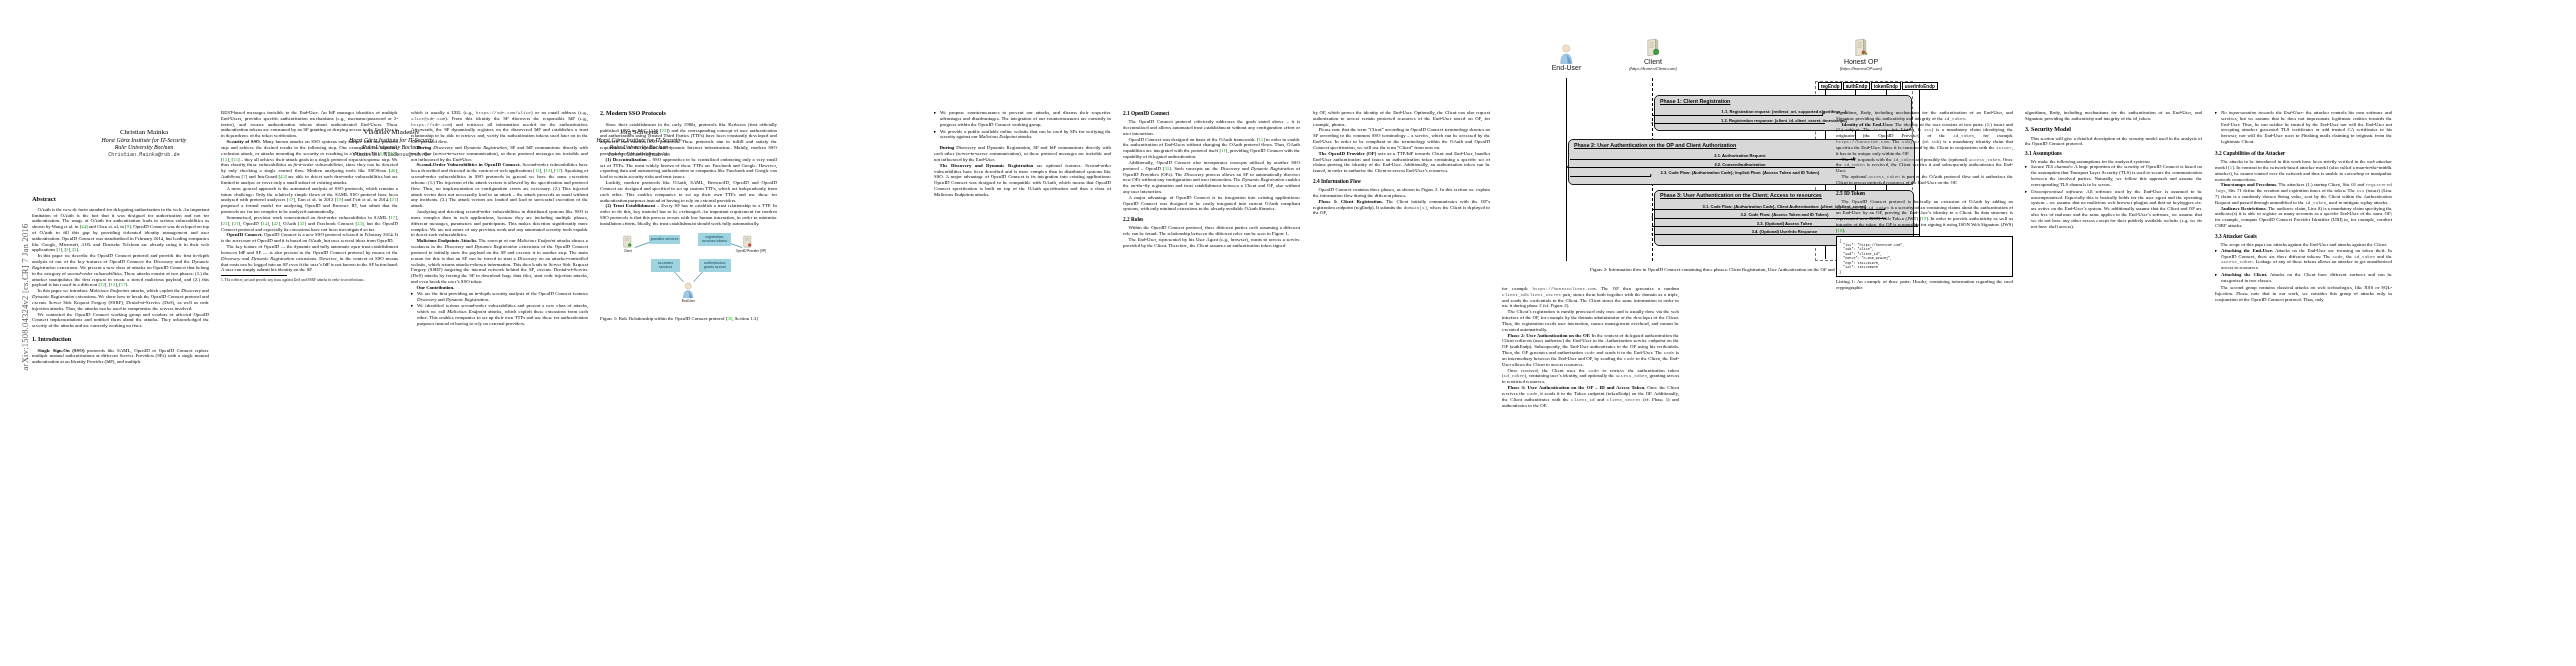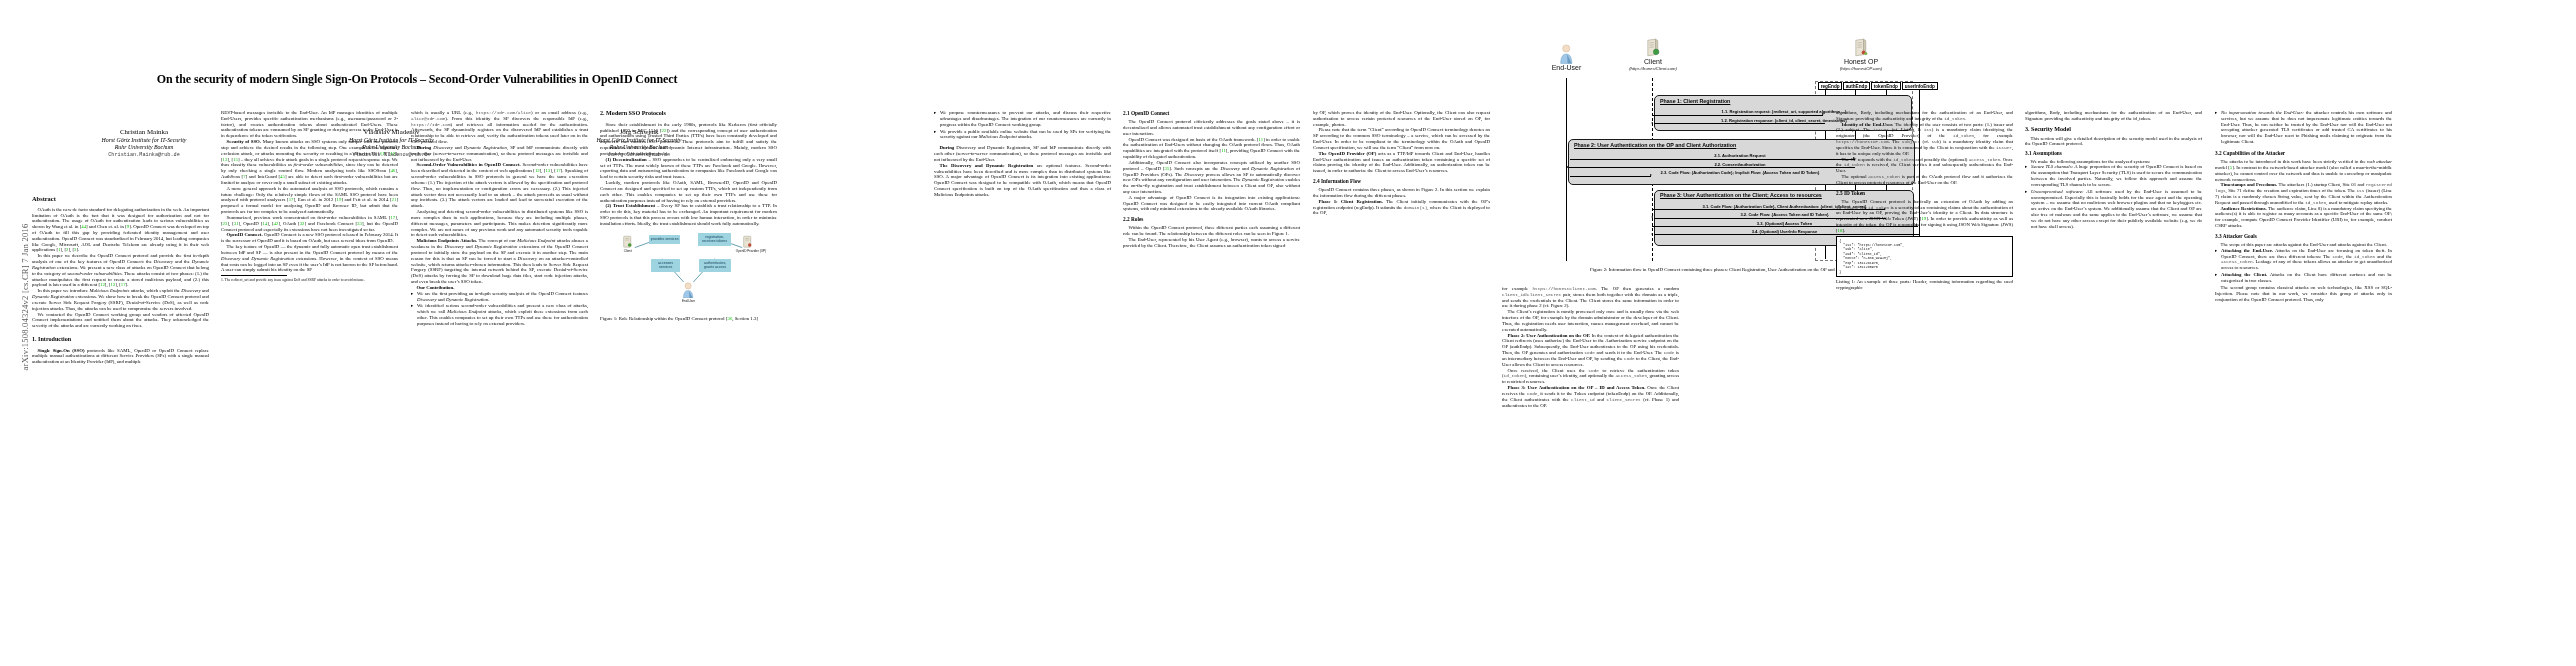--- a/index.html
+++ b/index.html
@@ -107,21 +107,20 @@
            line-height:1.3;color:#111;text-indent:0;text-align:left;
            white-space:pre;overflow:hidden;}
 </style>
 </head>
 <body>
 
 <div id="page">
 
   <div class="arxiv-stamp">arXiv:1508.04324v2  [cs.CR]  7 Jan 2016</div>
 
-  <h1 class="paper-title">On the security of modern Single Sign-On Protocols – Second-Order Vulnerabilities in OpenID Connect</h1>
 
   <div class="authors">
     <div class="author">
       <div class="au-name">Christian Mainka</div>
       <div class="au-aff">Horst Görtz Institute for IT-Security</div>
       <div class="au-aff">Ruhr University Bochum</div>
       <div class="au-mail">Christian.Mainka@rub.de</div>
     </div>
     <div class="author">
       <div class="au-name">Vladislav Mladenov</div>

